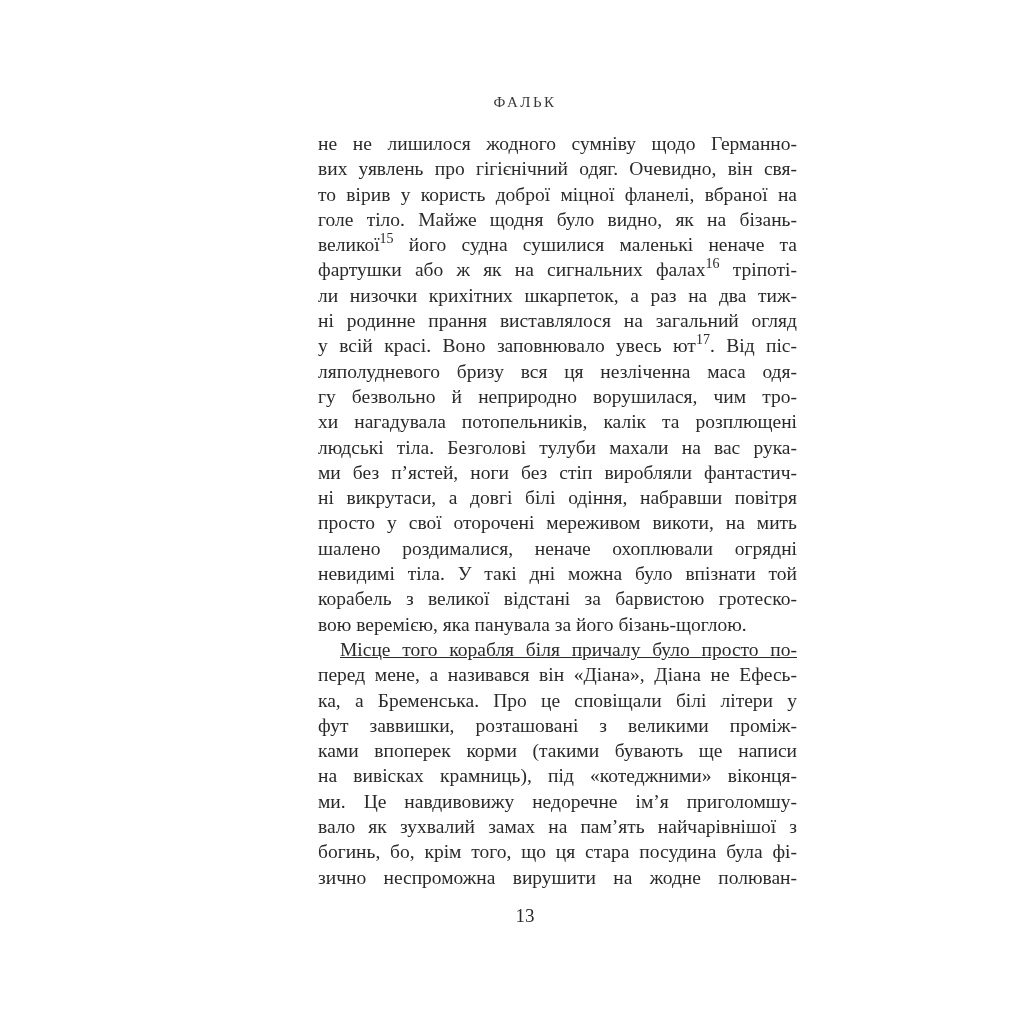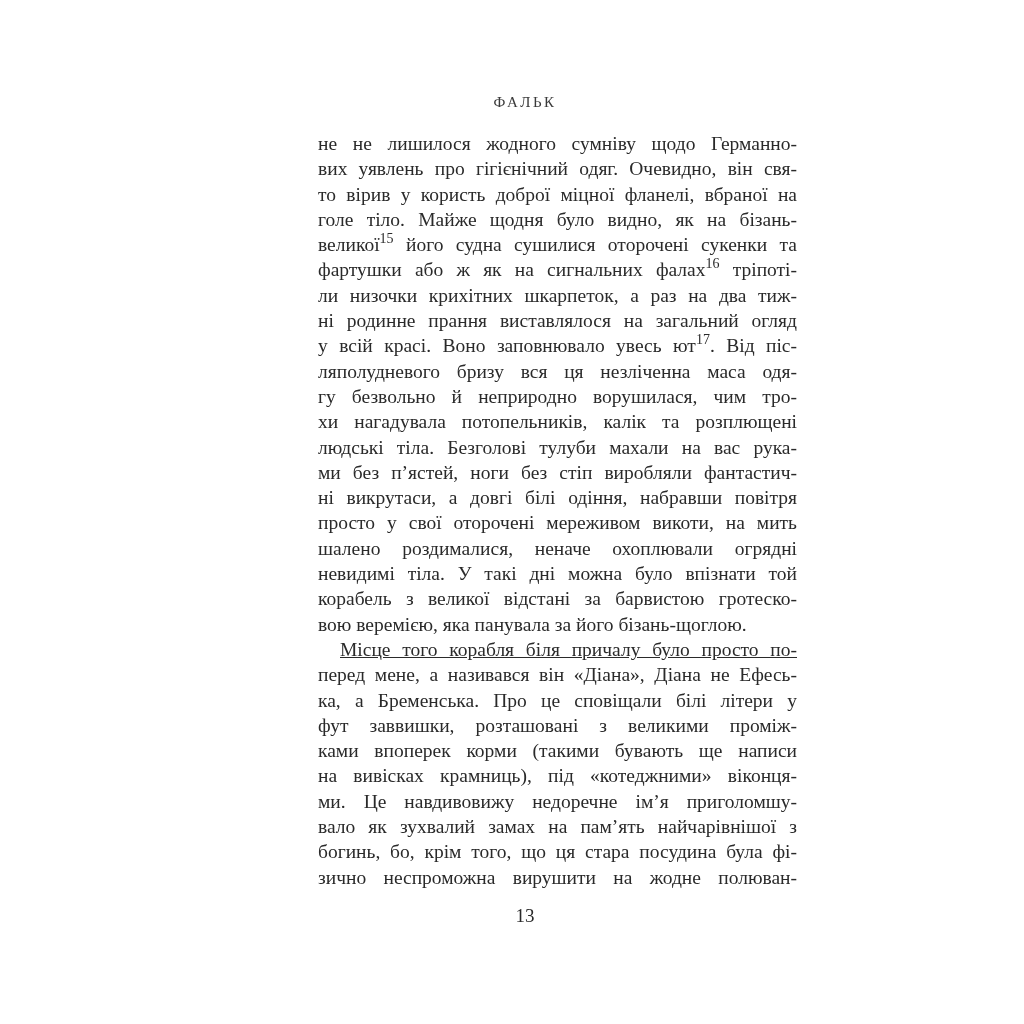--- a/index.html
+++ b/index.html
@@ -73,21 +73,21 @@
 <body>
 
 <div class="page">
   <div class="running-head">ФАЛЬК</div>
 
   <div class="text-block">
     <span class="line">не не лишилося жодного сумніву щодо Германно-</span>
     <span class="line">вих уявлень про гігієнічний одяг. Очевидно, він свя-</span>
     <span class="line">то вірив у користь доброї міцної фланелі, вбраної на</span>
     <span class="line">голе тіло. Майже щодня було видно, як на бізань-</span>
-    <span class="line"><span>великої</span><sup>15</sup><span> його судна сушилися оторочені сукенки та</span></span>
+    <span class="line"><span>великої</span><sup>15</sup><span> його судна сушилися маленькі неначе та</span></span>
     <span class="line"><span>фартушки або ж як на сигнальних фалах</span><sup>16</sup><span> тріпоті-</span></span>
     <span class="line">ли низочки крихітних шкарпеток, а раз на два тиж-</span>
     <span class="line">ні родинне прання виставлялося на загальний огляд</span>
     <span class="line"><span>у всій красі. Воно заповнювало увесь ют</span><sup>17</sup><span>. Від піс-</span></span>
     <span class="line">ляполудневого бризу вся ця незліченна маса одя-</span>
     <span class="line">гу безвольно й неприродно ворушилася, чим тро-</span>
     <span class="line">хи нагадувала потопельників, калік та розплющені</span>
     <span class="line">людські тіла. Безголові тулуби махали на вас рука-</span>
     <span class="line">ми без п’ястей, ноги без стіп виробляли фантастич-</span>
     <span class="line">ні викрутаси, а довгі білі одіння, набравши повітря</span>

